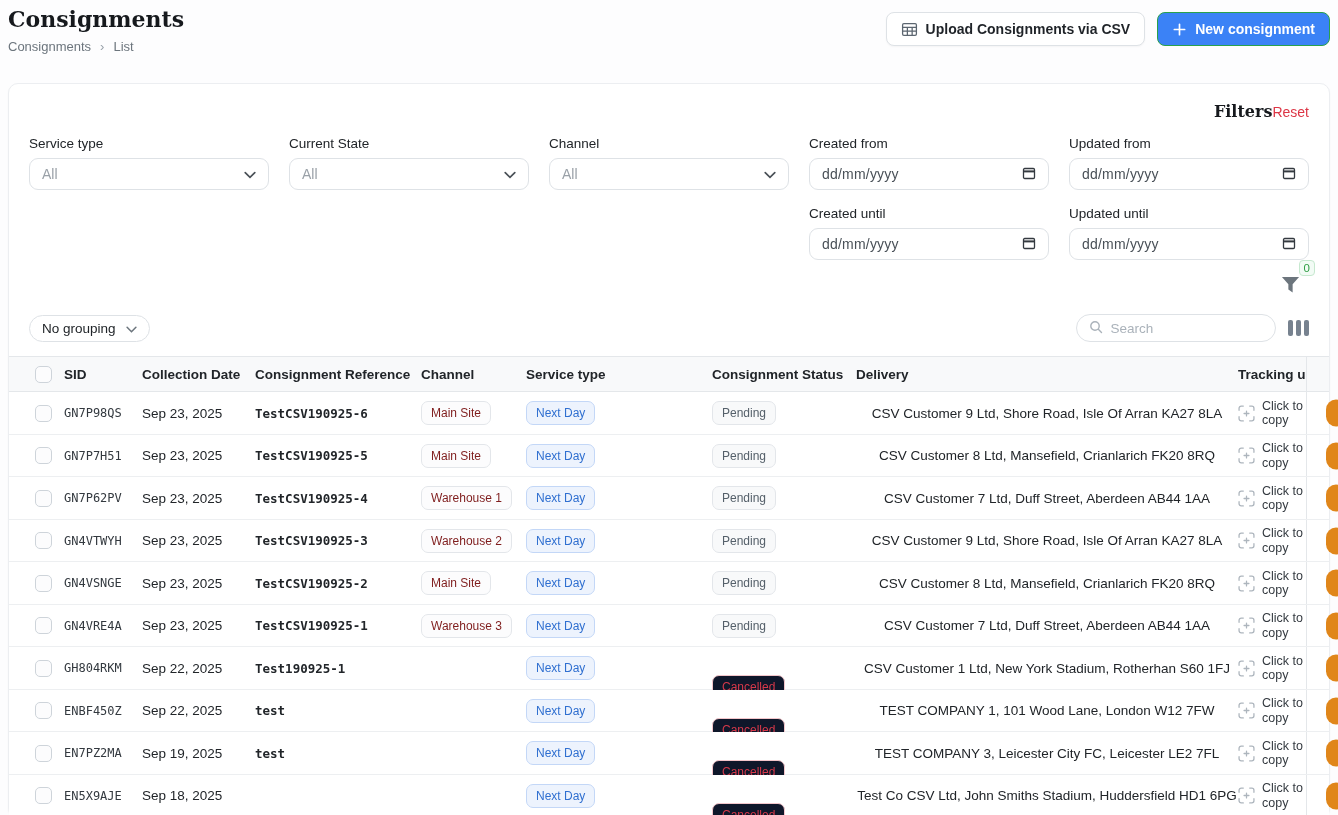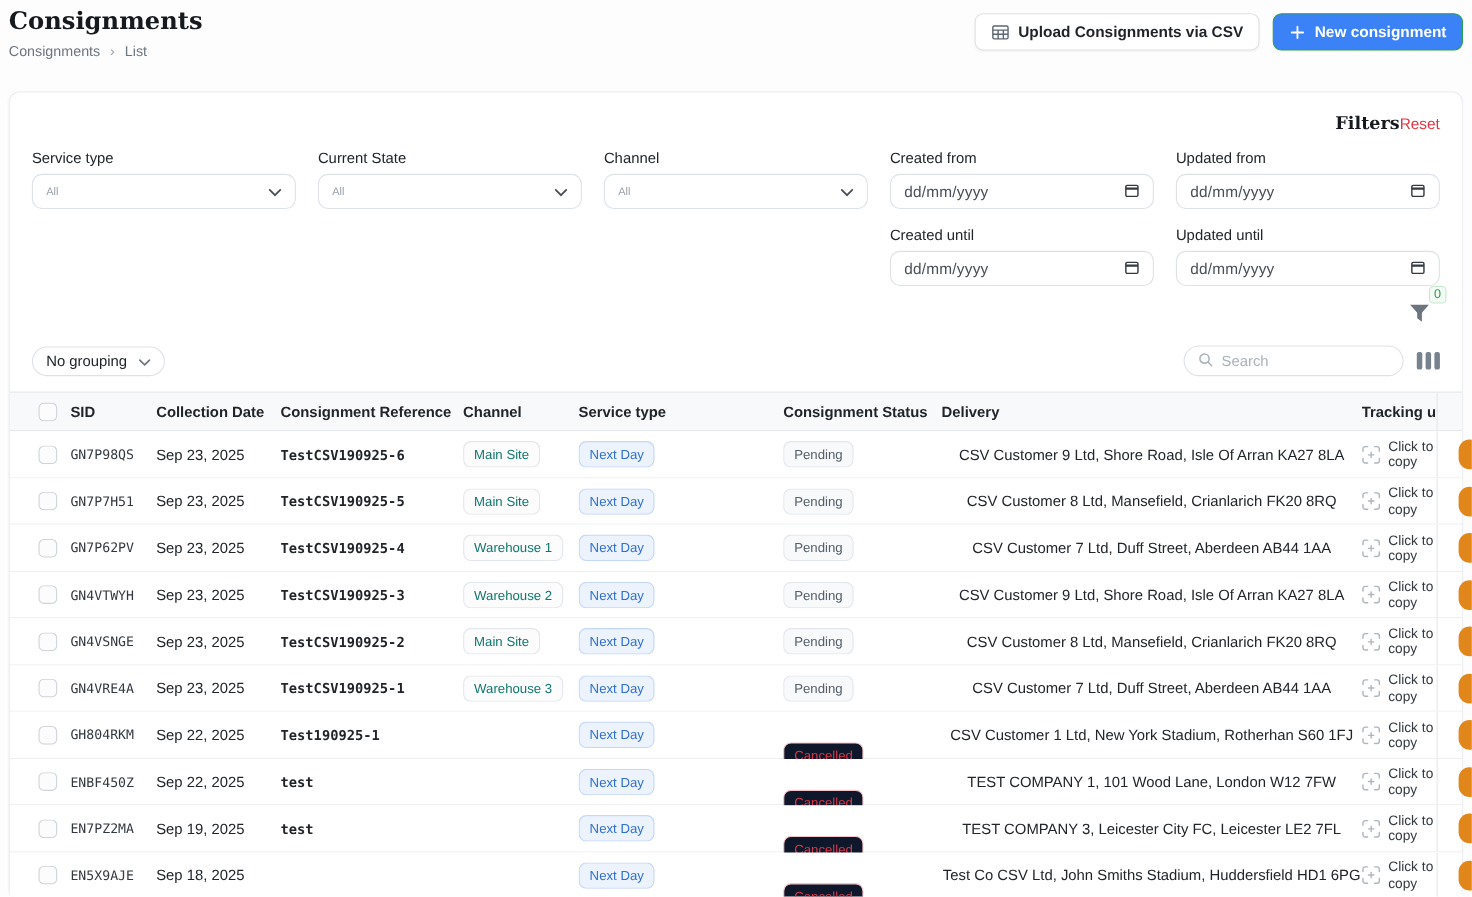--- a/index.html
+++ b/index.html
@@ -21,21 +21,21 @@
   
   .card { margin:29px 8px 0 8px; background:#fff; border:1px solid #eceef1; border-radius:10px;
           padding:18px 20px 0 20px; box-shadow:0 1px 2px rgba(16,24,40,.04); }
   .filters-head { display:flex; justify-content:flex-end; align-items:center; }
   .filters-title { font-family:"DejaVu Serif", serif; font-weight:700; font-size:16px; color:#16191d; }
   .reset-link { color:#dc3545; font-size:14px; text-decoration:none; cursor:pointer; }
   .filter-grid { margin-top:15px; display:grid; grid-template-columns:repeat(5,1fr); column-gap:20px; row-gap:16px; }
   .ffield label { display:block; font-size:13.5px; color:#212529; margin-bottom:7px; }
   .control { height:32px; border:1px solid #dee2e6; border-radius:9px; background:#fff;
              display:flex; align-items:center; justify-content:space-between; padding:0 12px; cursor:pointer; }
-  .control .val { font-size:10px; color:#9aa1a8; }
+  .control .val { font-size:14px; color:#9aa1a8; }
   .control .dateval { font-size:14px; color:#495057; letter-spacing:.2px; }
   .pos-c4 { grid-column:4; } .pos-c5 { grid-column:5; }
   .funnel-row { display:flex; justify-content:flex-end; padding:6px 0 10px 0; }
   .funnel-wrap { position:relative; width:30px; height:30px; }
   .funnel-wrap svg { position:absolute; left:2px; bottom:2px; }
   .badge-count { position:absolute; top:-6px; right:-6px; font-size:11.5px; line-height:14px; color:#2f9e44;
                  background:#f2fbf5; border:1px solid #c6e8cf; border-radius:4px; padding:0 4px; }
   
   .toolbar { display:flex; justify-content:space-between; align-items:center; padding:8px 0 14px 0; }
   .grouping { display:inline-flex; align-items:center; gap:10px; border:1px solid #dee2e6; border-radius:15px;
@@ -53,21 +53,21 @@
   .tr, .thead { display:grid; grid-template-columns:55px 78px 113px 166px 105px 186px 144px 382px 69px 1fr; align-items:center; }
   .thead { height:36px; background:#f8f9fa; border-top:1px solid #e4e7ea; border-bottom:1px solid #e4e7ea;
            font-weight:700; font-size:13.5px; color:#212529; }
   .tr { height:42.5px; border-bottom:1px solid #edeff1; position:relative; background:#fff; }
   .td, .th { overflow:hidden; white-space:nowrap; }
   .cb-cell { display:flex; justify-content:flex-end; padding-right:12px; }
   .checkbox { width:17px; height:17px; border:1px solid #ced4da; border-radius:5px; background:#fcfcfd; cursor:pointer; }
   .sid { font-family:"DejaVu Sans Mono", monospace; font-size:12px; color:#33393f; }
   .refcell { font-family:"DejaVu Sans Mono", monospace; font-size:12.5px; font-weight:700; color:#212529; }
   .pill { display:inline-block; font-size:12px; line-height:1; padding:5px 9px; border-radius:7px; border:1px solid; }
-  .pill-channel { background:#fcfcfd; border-color:#e3e6ea; color:#0f766e; }
+  .pill-channel { background:#fcfcfd; border-color:#e3e6ea; color:#7f1d1d; }
   .pill-blue { background:#edf3fd; border-color:#c3d7f7; color:#2f6fd0; }
   .pill-gray { background:#f8f9fa; border-color:#e3e6ea; color:#55606a; }
   .pill-red  { background:#0f172a; border-color:#f3c6cb; color:#d6394a;margin-top:38px; }
   .delivery { font-size:13.5px; color:#212529;text-align:center; }
   .tracking-cell { display:flex; align-items:center; gap:7px; height:100%; border-right:1px solid #e4e7ea; cursor:pointer; }
   .copy-label { font-size:12.5px; color:#343a40; line-height:1.15; white-space:normal; width:50px; }
   .th-tracking { height:100%; display:flex; align-items:center; border-right:1px solid #e4e7ea; }
   .orange-pill { position:absolute; right:-17px; top:50%; transform:translateY(-50%); width:20px; height:27px;
                  background:#e0861a; border-radius:13px; cursor:pointer; }
   .icon-gap { flex:0 0 auto; display:inline-flex; }

